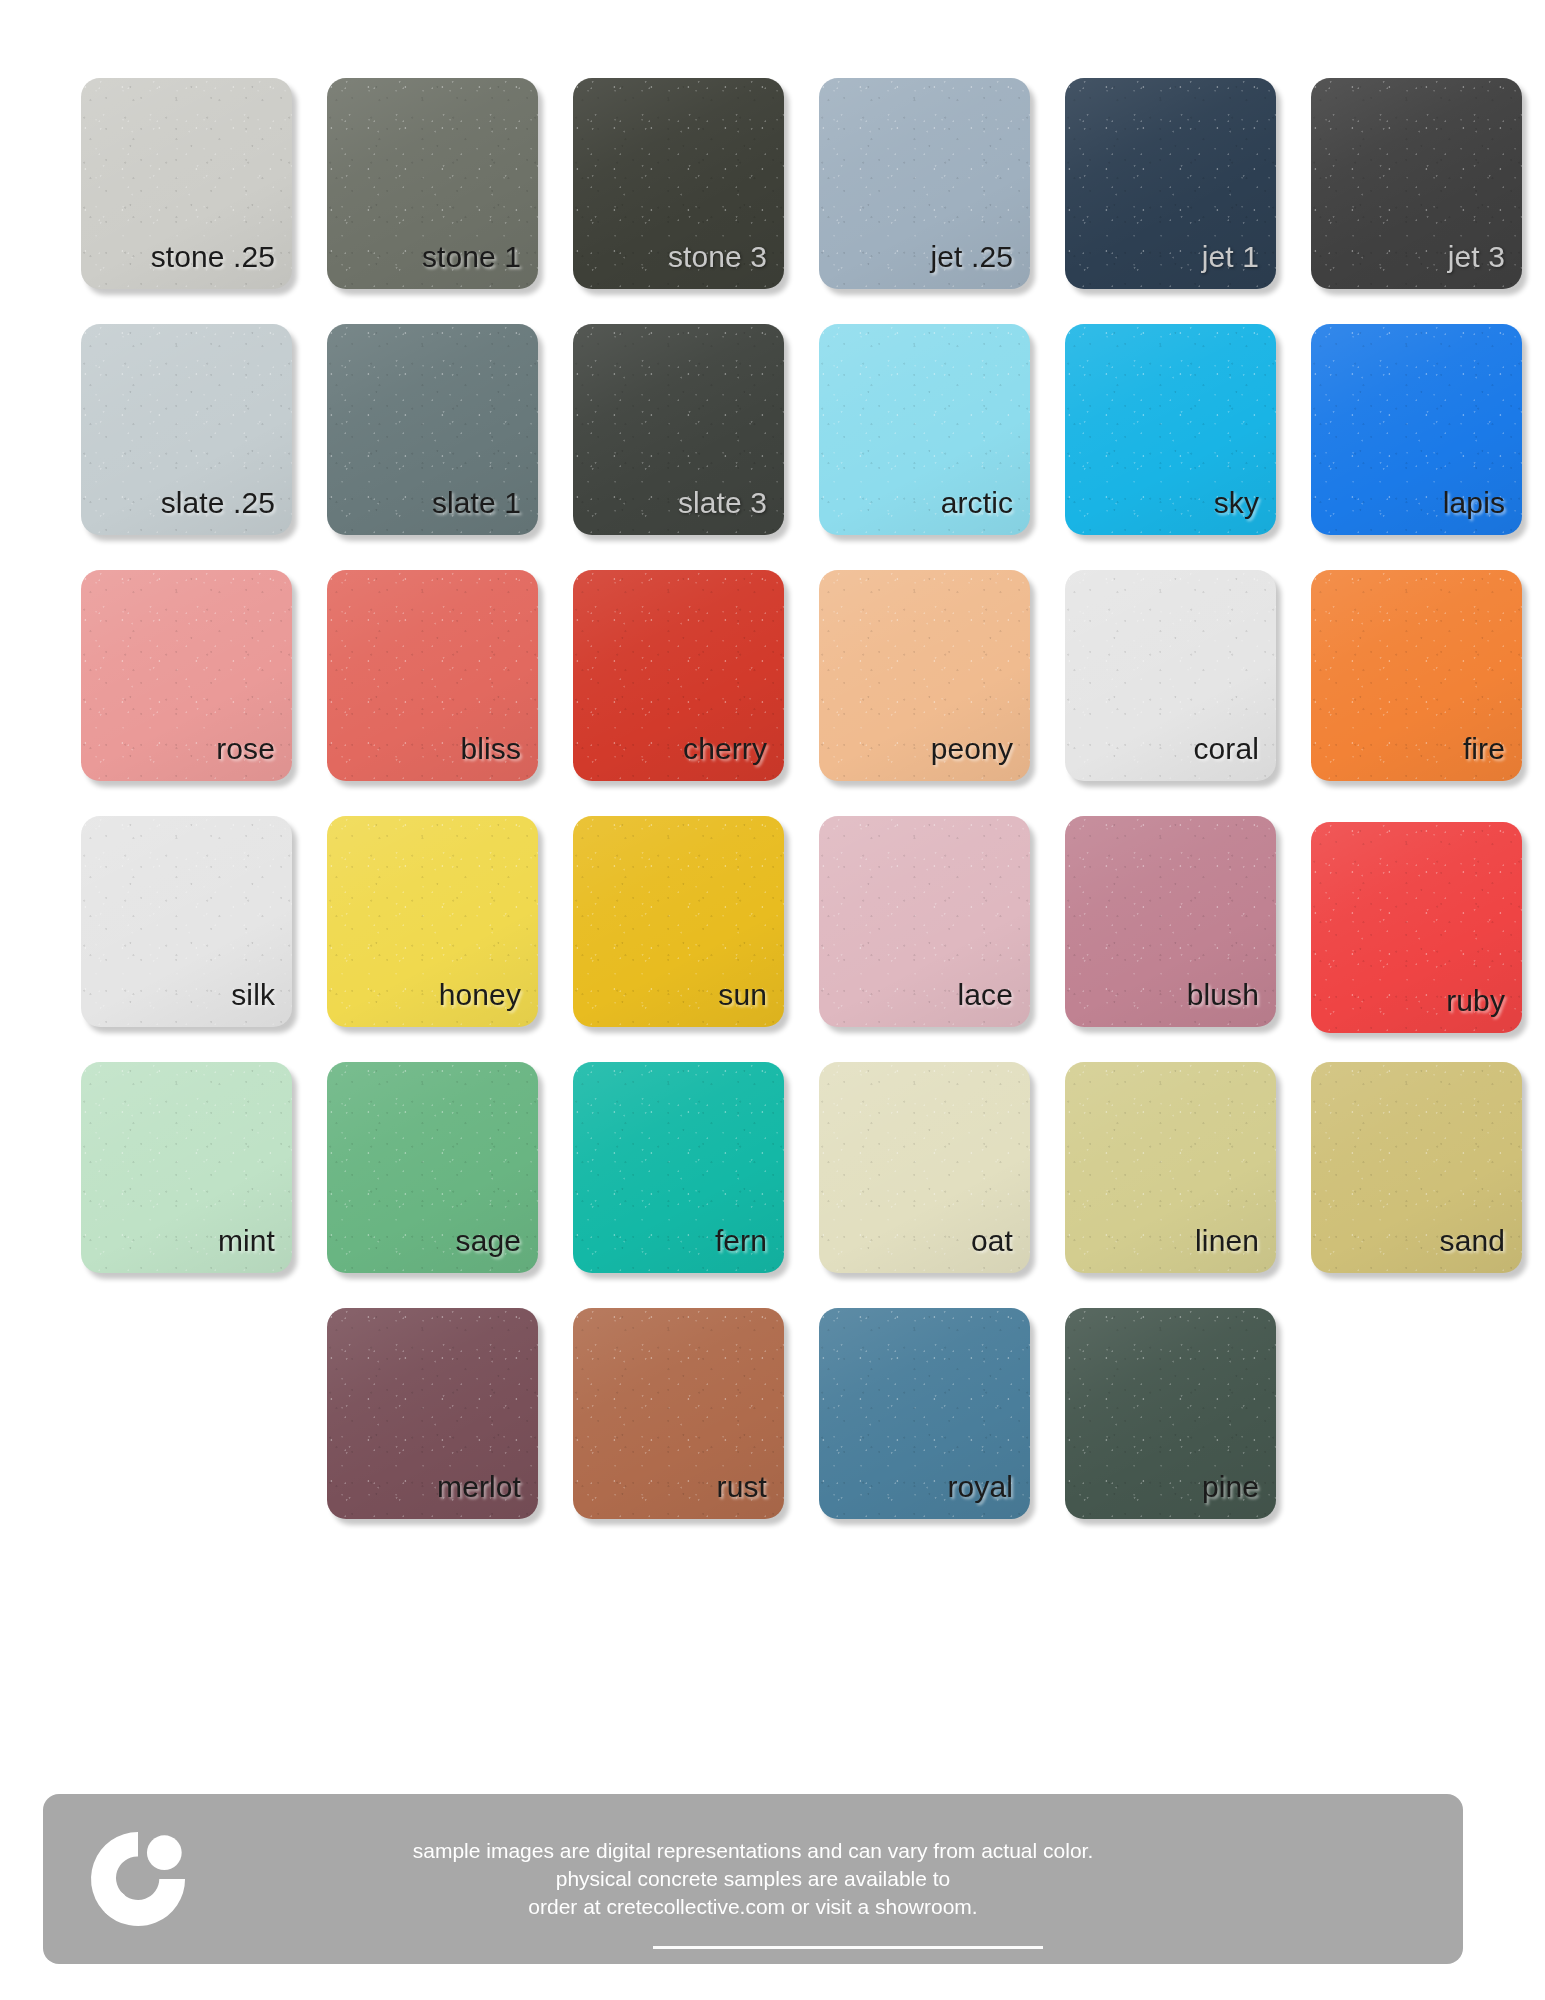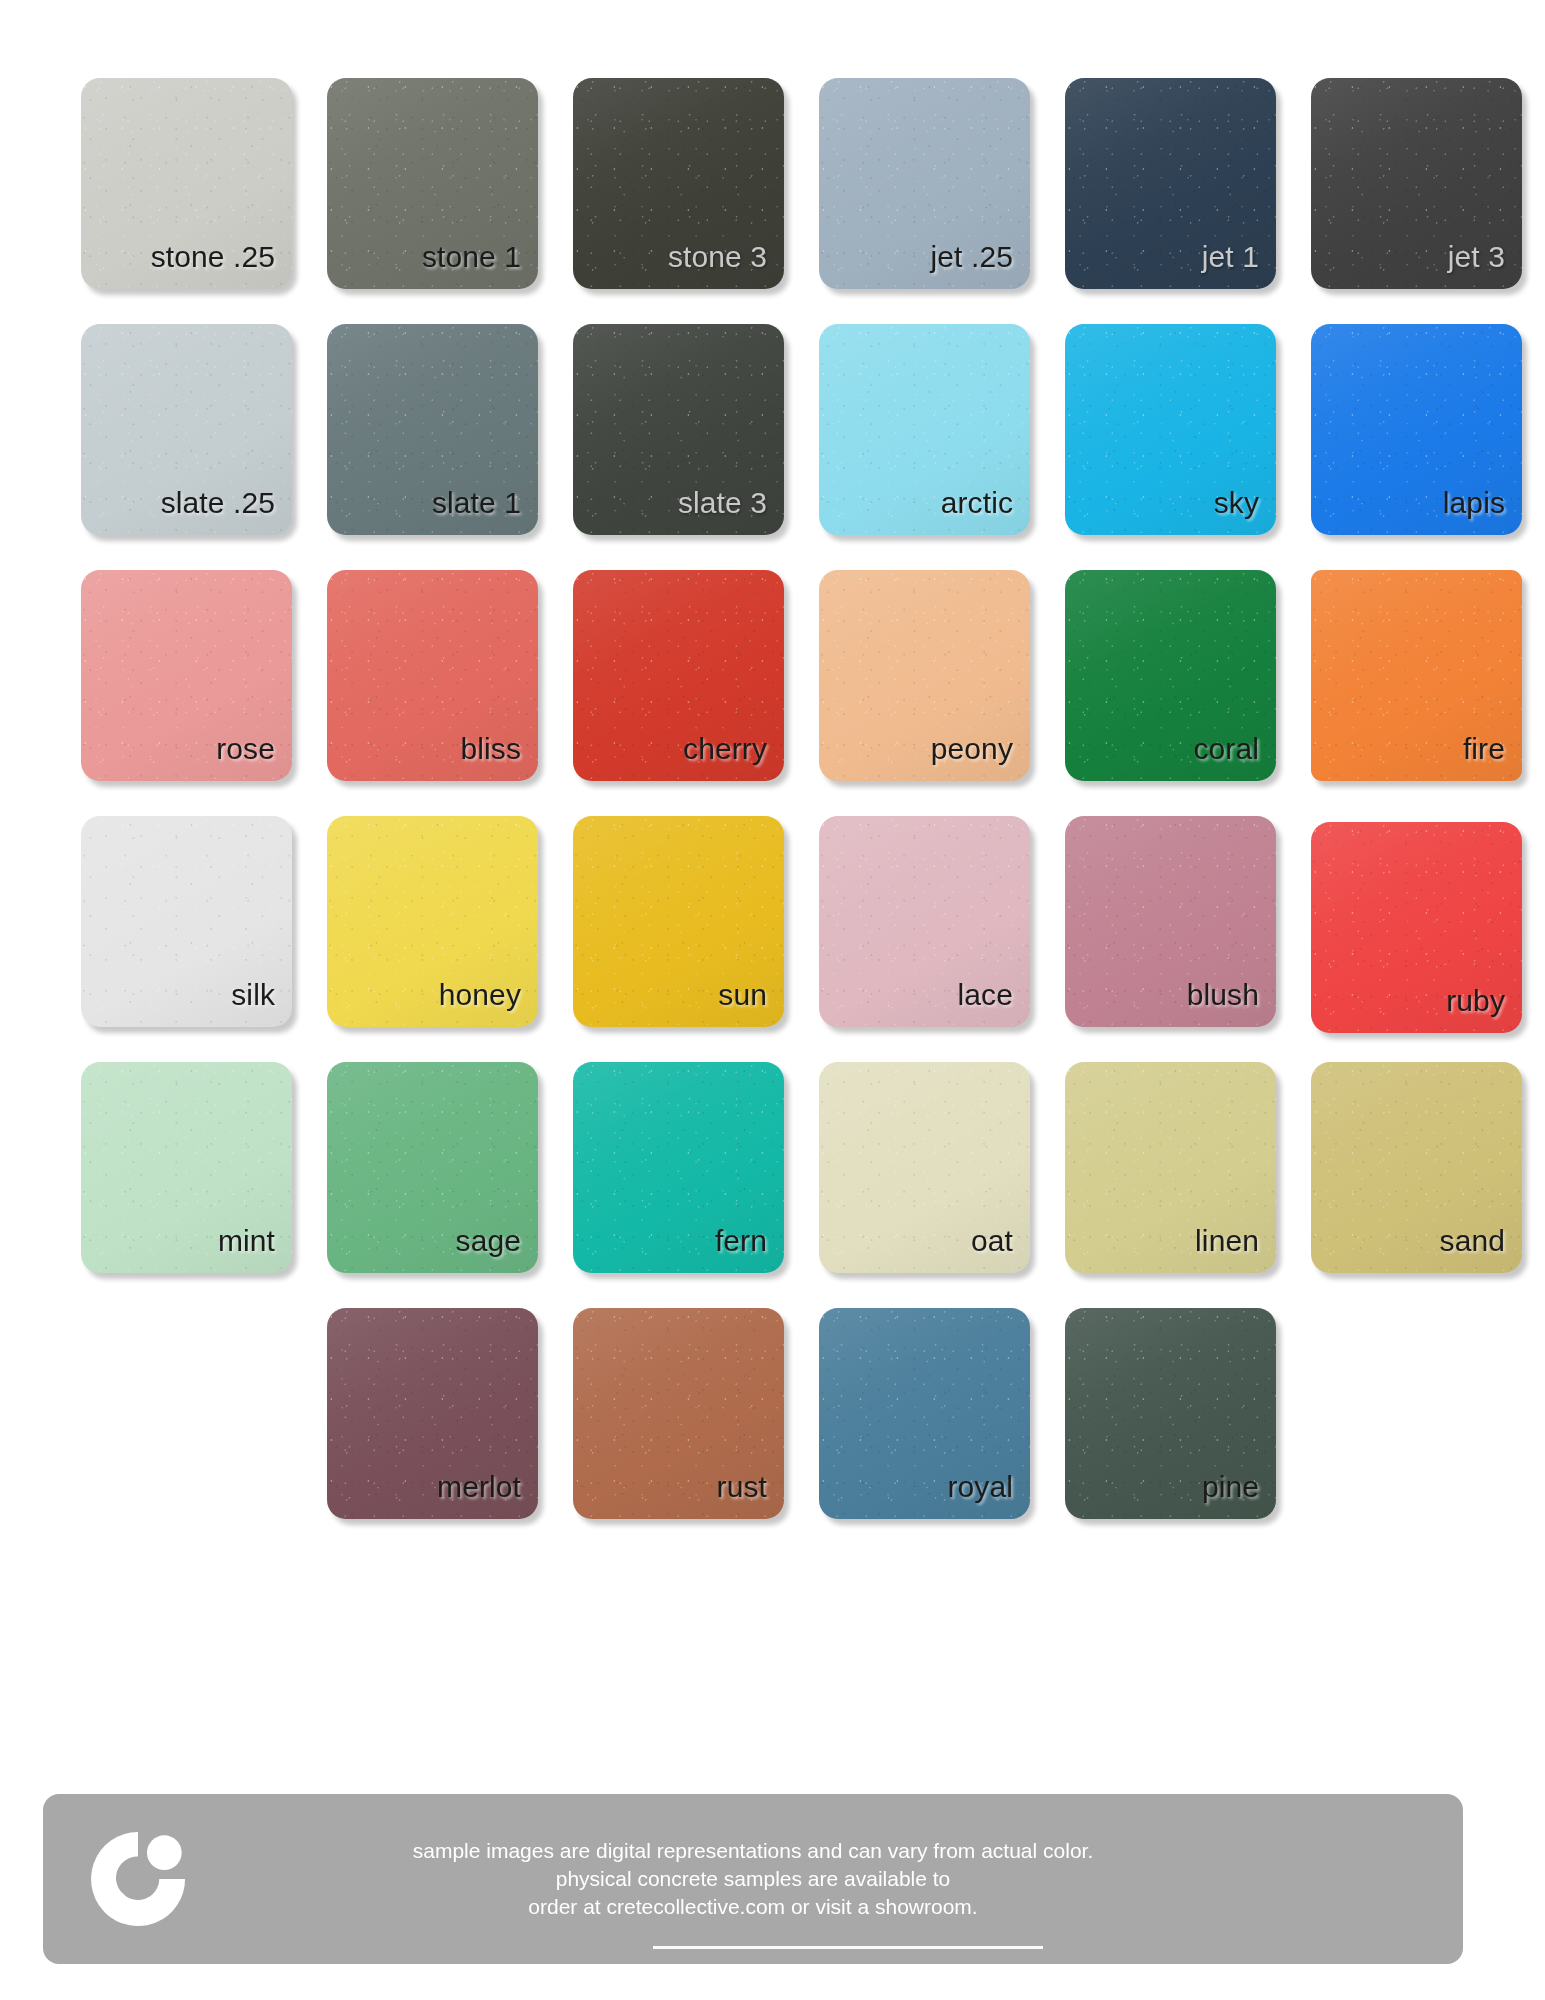--- a/index.html
+++ b/index.html
@@ -253,26 +253,26 @@
           <div class="swatch" style="background: rgb(210, 58, 43);">
             <span class="swatch-label dark">cherry</span>
           </div>
         </div>
         <div class="cell">
           <div class="swatch" style="background: rgb(240, 187, 143);">
             <span class="swatch-label dark">peony</span>
           </div>
         </div>
         <div class="cell">
-          <div class="swatch" style="background: #15803d; text-align: right;">
+          <div class="swatch" style="background: #e5e5e5; text-align: right;">
             <span class="swatch-label dark">coral</span>
           </div>
         </div>
         <div class="cell">
-          <div class="swatch" style="background: rgb(242, 130, 54); border-radius: 11px;">
+          <div class="swatch" style="background: rgb(242, 130, 54);">
             <span class="swatch-label dark">fire</span>
           </div>
         </div>
       </div>
       <div class="row">
         <div class="cell">
           <div class="swatch" style="background: #e5e5e5;">
             <span class="swatch-label dark">silk</span>
           </div>
         </div>

